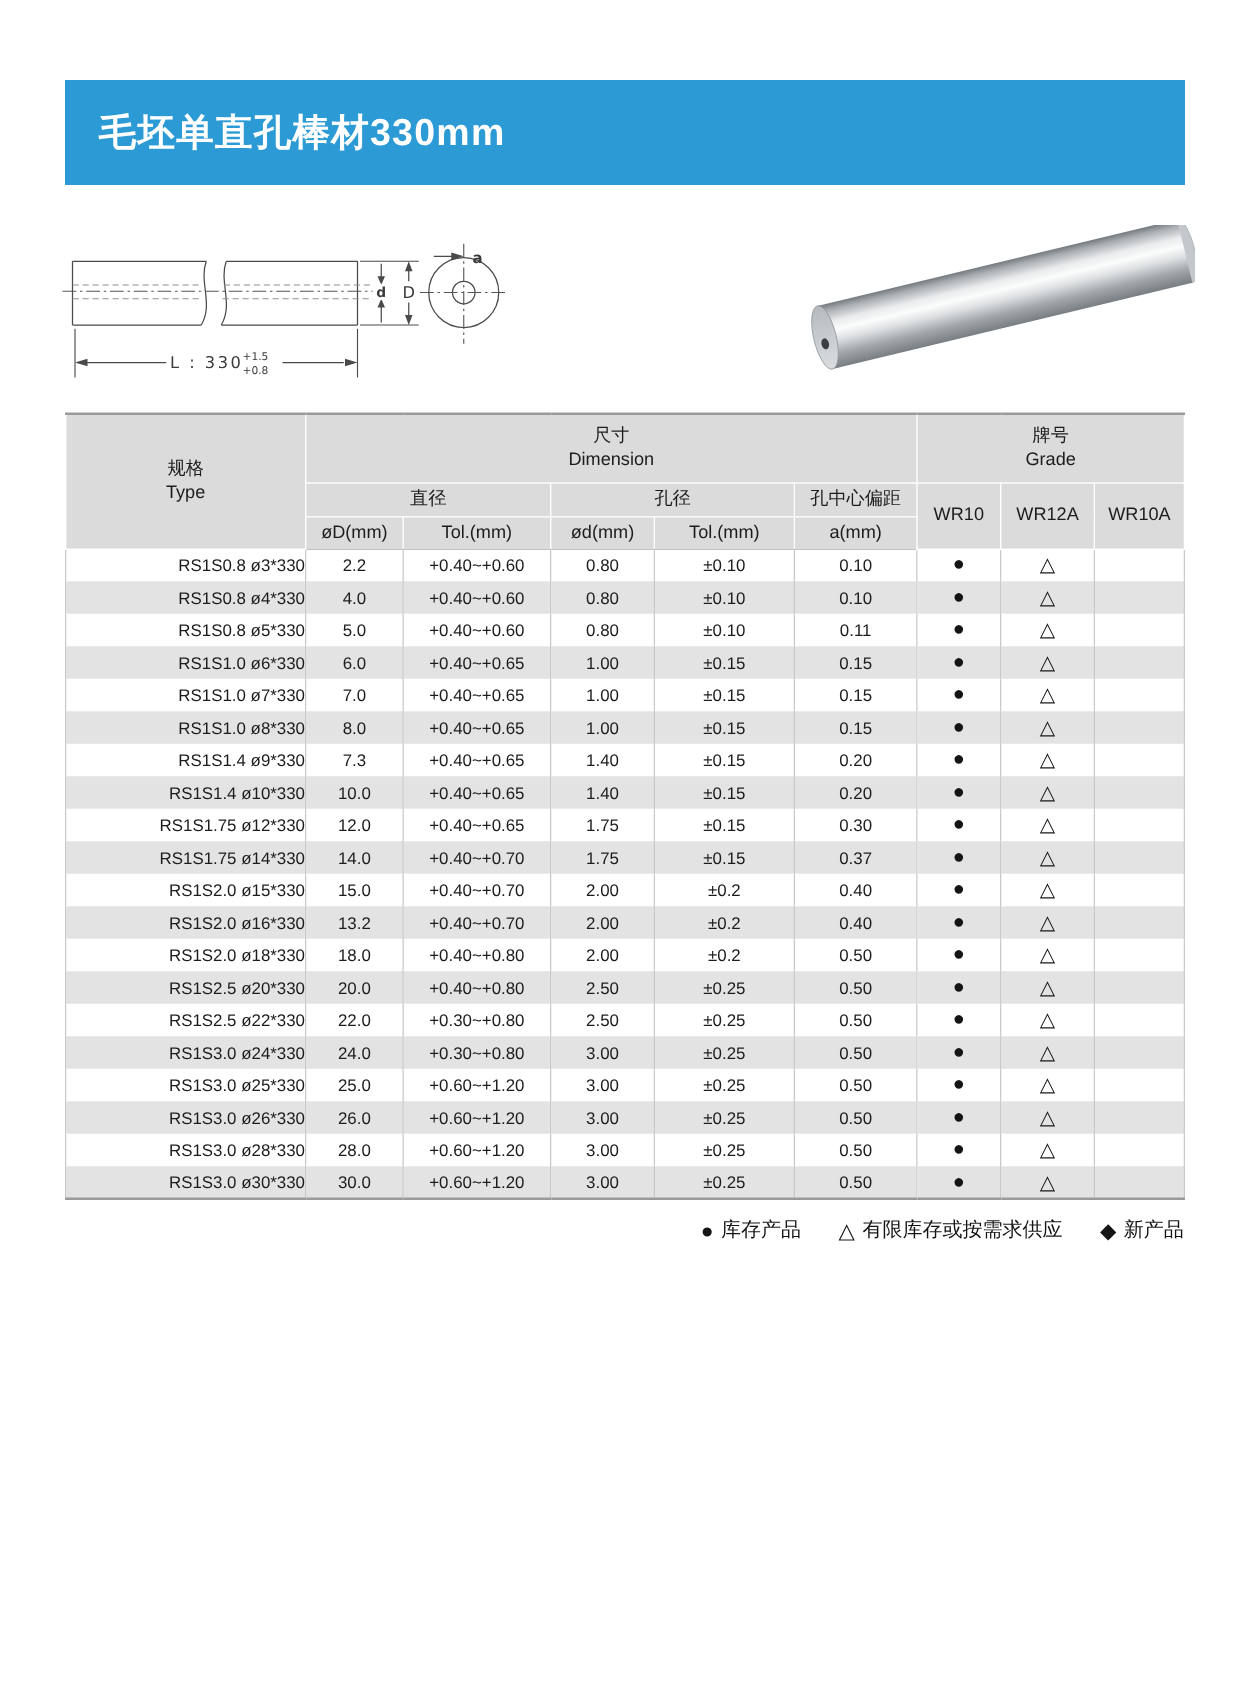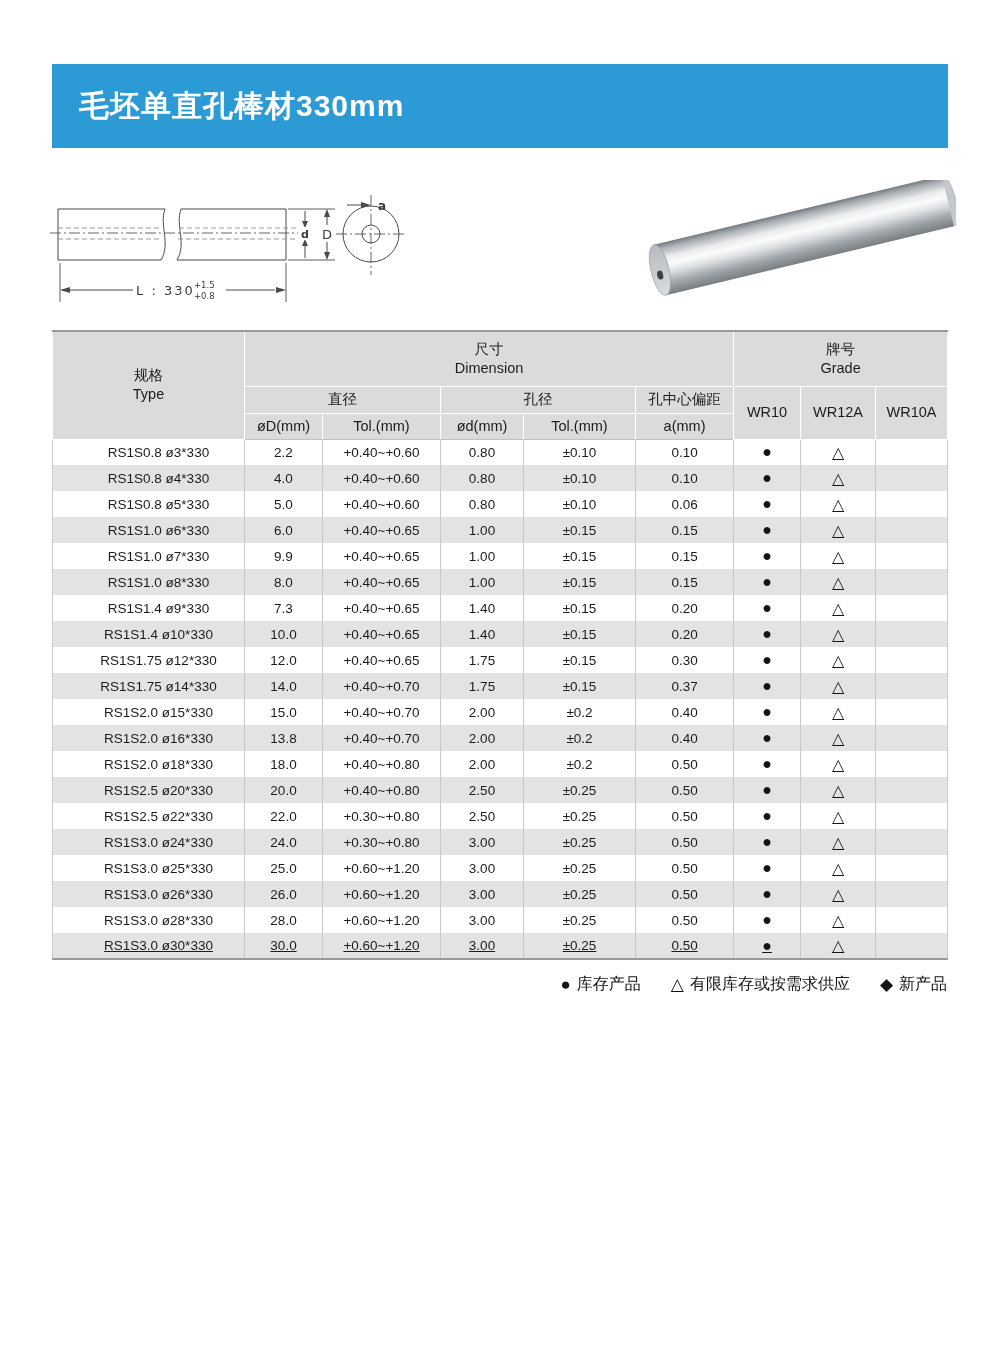--- a/index.html
+++ b/index.html
@@ -43,22 +43,22 @@
   thead tr.hrow2 th { height:27px; }
   thead tr.hrow3 th { height:26px; border-bottom:1px solid #c2c2c2;text-align:center; }
   thead .l1, thead .l2 { display:block; }
   tbody td {
     height:26px; text-align:center;
     border-left:1px solid var(--grid-line,#c9c9c9);
     border-right:1px solid var(--grid-line,#c9c9c9);
     font-size:13.5px; white-space:nowrap; overflow:hidden;
   }
   tbody tr:nth-child(even) { background:var(--row-alt,#e3e3e3); }
-  tbody tr:last-child td { border-bottom:2px solid var(--table-edge,#9a9a9a);text-decoration:underline; }
-  tbody td.type-cell { text-align:center; padding-left:20px; }
+  tbody tr:last-child td { border-bottom:2px solid var(--table-edge,#9a9a9a); }
+  tbody td.type-cell { text-align:right; padding-left:20px; }
   tbody td.sym-cell  { font-size:16px; color:#141414; }
 
   
   .legend {
     position:absolute; right:52px; top:974px;
     display:flex; align-items:center; gap:30px;
     font-size:16px; color:#141414;
   }
   .legend .item { display:flex; align-items:center; }
   .legend .sym { margin-right:6px; font-size:17px; }
@@ -211,39 +211,39 @@
           <td class="sym-cell">●</td>
           <td class="sym-cell">△</td>
           <td class="sym-cell"></td>
         </tr>
         <tr>
           <td class="type-cell">RS1S0.8 ø5*330</td>
           <td>5.0</td>
           <td>+0.40~+0.60</td>
           <td>0.80</td>
           <td>±0.10</td>
-          <td>0.06</td>
+          <td>0.11</td>
           <td class="sym-cell">●</td>
           <td class="sym-cell">△</td>
           <td class="sym-cell"></td>
         </tr>
         <tr>
           <td class="type-cell">RS1S1.0 ø6*330</td>
           <td>6.0</td>
           <td>+0.40~+0.65</td>
           <td>1.00</td>
           <td>±0.15</td>
           <td>0.15</td>
           <td class="sym-cell">●</td>
           <td class="sym-cell">△</td>
           <td class="sym-cell"></td>
         </tr>
         <tr>
           <td class="type-cell">RS1S1.0 ø7*330</td>
-          <td>9.9</td>
+          <td>7.0</td>
           <td>+0.40~+0.65</td>
           <td>1.00</td>
           <td>±0.15</td>
           <td>0.15</td>
           <td class="sym-cell">●</td>
           <td class="sym-cell">△</td>
           <td class="sym-cell"></td>
         </tr>
         <tr>
           <td class="type-cell">RS1S1.0 ø8*330</td>
@@ -306,21 +306,21 @@
           <td>+0.40~+0.70</td>
           <td>2.00</td>
           <td>±0.2</td>
           <td>0.40</td>
           <td class="sym-cell">●</td>
           <td class="sym-cell">△</td>
           <td class="sym-cell"></td>
         </tr>
         <tr>
           <td class="type-cell">RS1S2.0 ø16*330</td>
-          <td>13.8</td>
+          <td>13.2</td>
           <td>+0.40~+0.70</td>
           <td>2.00</td>
           <td>±0.2</td>
           <td>0.40</td>
           <td class="sym-cell">●</td>
           <td class="sym-cell">△</td>
           <td class="sym-cell"></td>
         </tr>
         <tr>
           <td class="type-cell">RS1S2.0 ø18*330</td>

